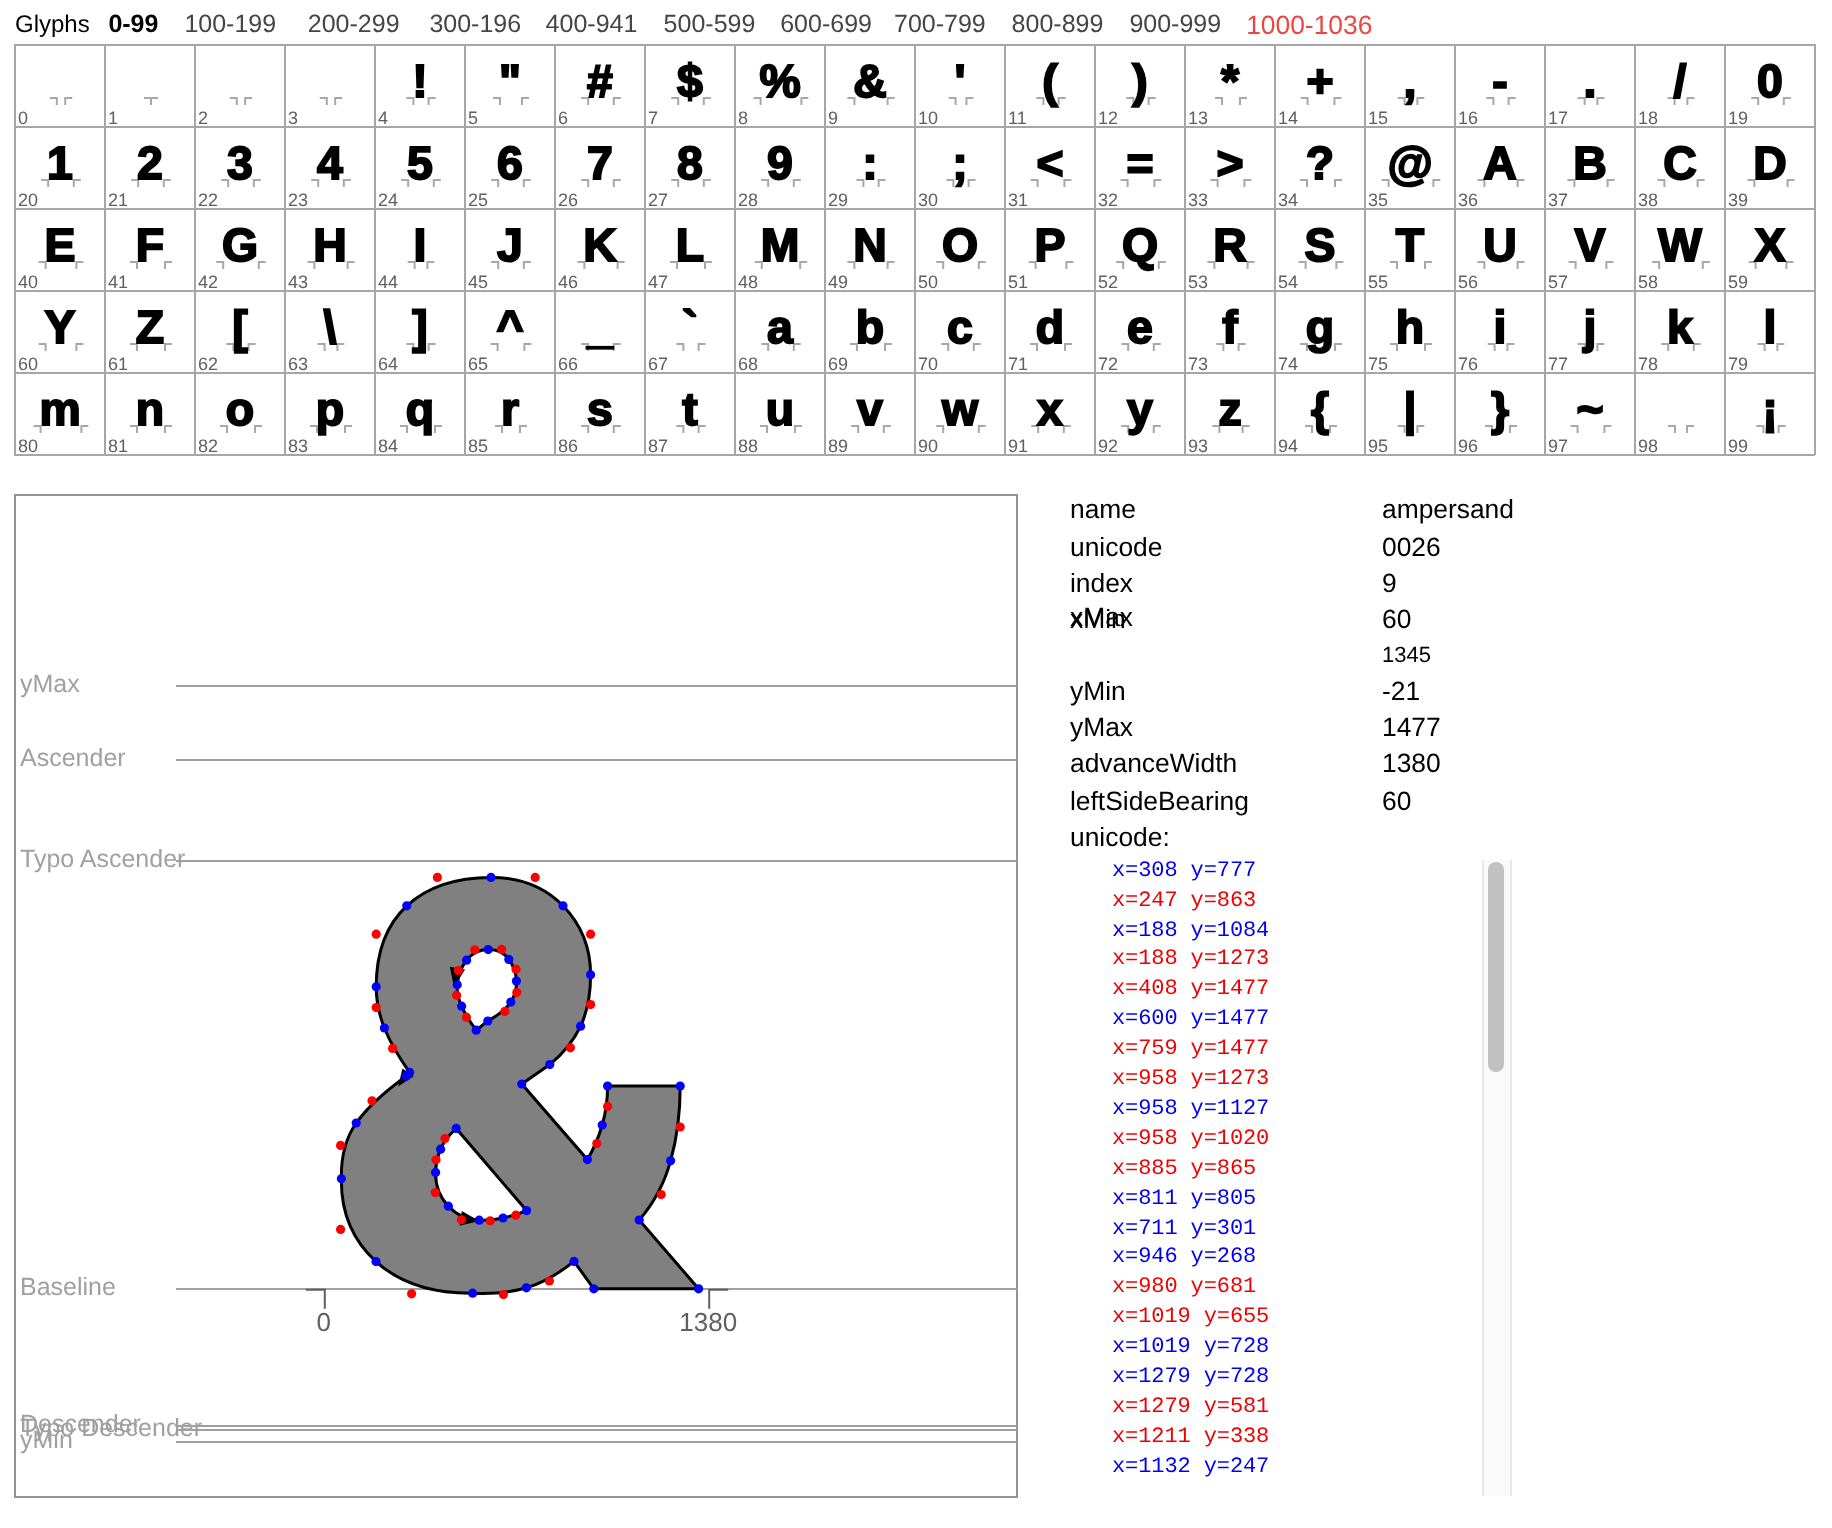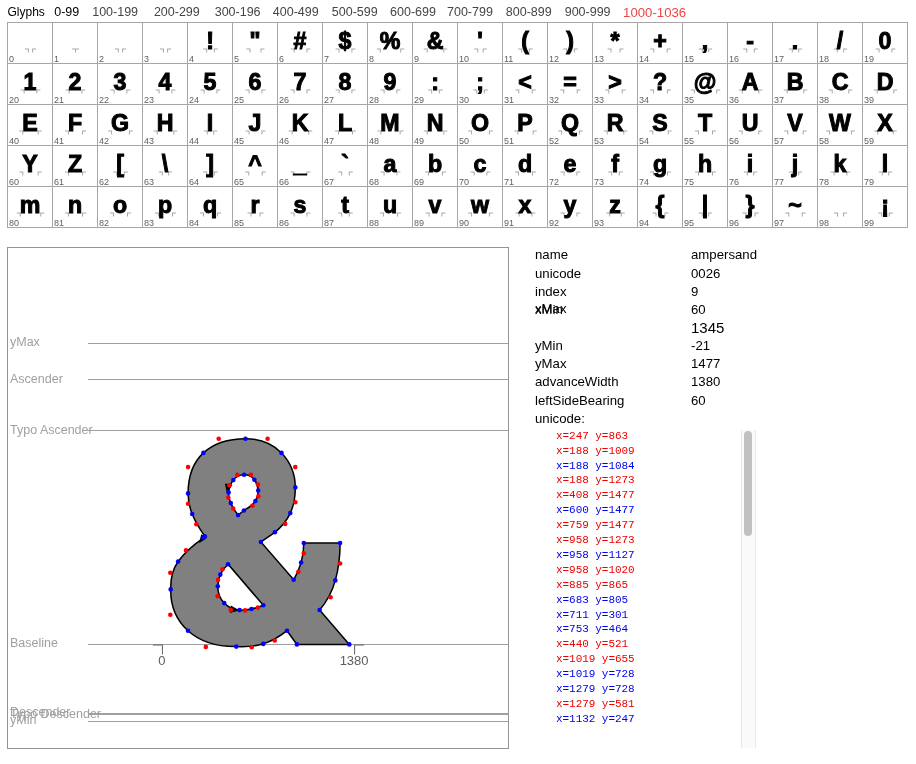--- a/index.html
+++ b/index.html
@@ -1,25 +1,25 @@
 <!DOCTYPE html>
 <html><head>
 <meta charset="utf-8">
 <style>
 html,body { margin:0; padding:0; background:#fff; }
 body { width:916px; height:764px; position:relative; font-family:"Liberation Sans", sans-serif; overflow:hidden; }
 </style>
 </head>
 <body>
 <span style="position:absolute;left:7.5px;top:6px;line-height:13px;color:#000;font-size:12px">Glyphs</span>
-<span style="position:absolute;left:54.2px;top:6px;line-height:13px;font-weight:normal;color:#000;font-size:12.5px">0-99</span>
+<span style="position:absolute;left:54.2px;top:6px;line-height:13px;font-weight:bold;color:#000;font-size:12.5px">0-99</span>
 <span style="position:absolute;left:92.2px;top:6px;line-height:13px;color:#454545;font-size:12.5px">100-199</span>
 <span style="position:absolute;left:153.9px;top:6px;line-height:13px;color:#454545;font-size:12.5px">200-299</span>
 <span style="position:absolute;left:214.7px;top:6px;line-height:13px;color:#454545;font-size:12.5px">300-196</span>
-<span style="position:absolute;left:272.8px;top:6px;line-height:13px;color:#454545;font-size:12.5px">400-499</span>
+<span style="position:absolute;left:272.8px;top:6px;line-height:13px;color:#454545;font-size:12.5px">400-941</span>
 <span style="position:absolute;left:331.8px;top:6px;line-height:13px;color:#454545;font-size:12.5px">500-599</span>
 <span style="position:absolute;left:390.1px;top:6px;line-height:13px;color:#454545;font-size:12.5px">600-699</span>
 <span style="position:absolute;left:447.0px;top:6px;line-height:13px;color:#454545;font-size:12.5px">700-799</span>
 <span style="position:absolute;left:505.8px;top:6px;line-height:13px;color:#454545;font-size:12.5px">800-899</span>
 <span style="position:absolute;left:564.7px;top:6px;line-height:13px;color:#454545;font-size:12.5px">900-999</span>
 <span style="position:absolute;left:623.1px;top:6px;line-height:13px;color:#ef4444;font-size:13.2px">1000-1036</span>
 <svg width="902" height="207" style="position:absolute;left:7px;top:22px">
 <path d="M0.5 0V205.5 M45.5 0V205.5 M90.5 0V205.5 M135.5 0V205.5 M180.5 0V205.5 M225.5 0V205.5 M270.5 0V205.5 M315.5 0V205.5 M360.5 0V205.5 M405.5 0V205.5 M450.5 0V205.5 M495.5 0V205.5 M540.5 0V205.5 M585.5 0V205.5 M630.5 0V205.5 M675.5 0V205.5 M720.5 0V205.5 M765.5 0V205.5 M810.5 0V205.5 M855.5 0V205.5 M900.5 0V205.5 M0 0.5H900.5 M0 41.5H900.5 M0 82.5H900.5 M0 123.5H900.5 M0 164.5H900.5 M0 205.5H900.5" stroke="#a6a6a6" stroke-width="1" fill="none" shape-rendering="crispEdges"></path>
 <path d="M17.9 26.5h4v1h-4z M20.9 26.5h1v4h-1z M25.1 26.5h4v1h-4z M25.1 26.5h1v4h-1z M65.0 26.5h4v1h-4z M68.0 26.5h1v4h-1z M68.0 26.5h4v1h-4z M68.0 26.5h1v4h-1z M107.9 26.5h4v1h-4z M110.9 26.5h1v4h-1z M115.1 26.5h4v1h-4z M115.1 26.5h1v4h-1z M152.9 26.5h4v1h-4z M155.9 26.5h1v4h-1z M160.1 26.5h4v1h-4z M160.1 26.5h1v4h-1z M196.2 26.5h4v1h-4z M199.2 26.5h1v4h-1z M206.8 26.5h4v1h-4z M206.8 26.5h1v4h-1z M239.5 26.5h4v1h-4z M242.5 26.5h1v4h-1z M253.5 26.5h4v1h-4z M253.5 26.5h1v4h-1z M283.6 26.5h4v1h-4z M286.6 26.5h1v4h-1z M299.4 26.5h4v1h-4z M299.4 26.5h1v4h-1z M328.6 26.5h4v1h-4z M331.6 26.5h1v4h-1z M344.4 26.5h4v1h-4z M344.4 26.5h1v4h-1z M369.8 26.5h4v1h-4z M372.8 26.5h1v4h-1z M393.2 26.5h4v1h-4z M393.2 26.5h1v4h-1z M416.7 26.5h4v1h-4z M419.7 26.5h1v4h-1z M436.3 26.5h4v1h-4z M436.3 26.5h1v4h-1z M467.3 26.5h4v1h-4z M470.3 26.5h1v4h-1z M475.7 26.5h4v1h-4z M475.7 26.5h1v4h-1z M511.2 26.5h4v1h-4z M514.2 26.5h1v4h-1z M521.8 26.5h4v1h-4z M521.8 26.5h1v4h-1z M556.2 26.5h4v1h-4z M559.2 26.5h1v4h-1z M566.8 26.5h4v1h-4z M566.8 26.5h1v4h-1z M600.5 26.5h4v1h-4z M603.5 26.5h1v4h-1z M612.5 26.5h4v1h-4z M612.5 26.5h1v4h-1z M643.3 26.5h4v1h-4z M646.3 26.5h1v4h-1z M659.7 26.5h4v1h-4z M659.7 26.5h1v4h-1z M691.8 26.5h4v1h-4z M694.8 26.5h1v4h-1z M701.2 26.5h4v1h-4z M701.2 26.5h1v4h-1z M736.2 26.5h4v1h-4z M739.2 26.5h1v4h-1z M746.8 26.5h4v1h-4z M746.8 26.5h1v4h-1z M781.8 26.5h4v1h-4z M784.8 26.5h1v4h-1z M791.2 26.5h4v1h-4z M791.2 26.5h1v4h-1z M826.8 26.5h4v1h-4z M829.8 26.5h1v4h-1z M836.2 26.5h4v1h-4z M836.2 26.5h1v4h-1z M868.6 26.5h4v1h-4z M871.6 26.5h1v4h-1z M884.4 26.5h4v1h-4z M884.4 26.5h1v4h-1z M13.6 67.5h4v1h-4z M16.6 67.5h1v4h-1z M29.4 67.5h4v1h-4z M29.4 67.5h1v4h-1z M58.6 67.5h4v1h-4z M61.6 67.5h1v4h-1z M74.4 67.5h4v1h-4z M74.4 67.5h1v4h-1z M103.6 67.5h4v1h-4z M106.6 67.5h1v4h-1z M119.4 67.5h4v1h-4z M119.4 67.5h1v4h-1z M148.6 67.5h4v1h-4z M151.6 67.5h1v4h-1z M164.4 67.5h4v1h-4z M164.4 67.5h1v4h-1z M193.6 67.5h4v1h-4z M196.6 67.5h1v4h-1z M209.4 67.5h4v1h-4z M209.4 67.5h1v4h-1z M238.6 67.5h4v1h-4z M241.6 67.5h1v4h-1z M254.4 67.5h4v1h-4z M254.4 67.5h1v4h-1z M283.6 67.5h4v1h-4z M286.6 67.5h1v4h-1z M299.4 67.5h4v1h-4z M299.4 67.5h1v4h-1z M328.6 67.5h4v1h-4z M331.6 67.5h1v4h-1z M344.4 67.5h4v1h-4z M344.4 67.5h1v4h-1z M373.6 67.5h4v1h-4z M376.6 67.5h1v4h-1z M389.4 67.5h4v1h-4z M389.4 67.5h1v4h-1z M421.2 67.5h4v1h-4z M424.2 67.5h1v4h-1z M431.8 67.5h4v1h-4z M431.8 67.5h1v4h-1z M466.2 67.5h4v1h-4z M469.2 67.5h1v4h-1z M476.8 67.5h4v1h-4z M476.8 67.5h1v4h-1z M508.3 67.5h4v1h-4z M511.3 67.5h1v4h-1z M524.7 67.5h4v1h-4z M524.7 67.5h1v4h-1z M553.3 67.5h4v1h-4z M556.3 67.5h1v4h-1z M569.7 67.5h4v1h-4z M569.7 67.5h1v4h-1z M598.3 67.5h4v1h-4z M601.3 67.5h1v4h-1z M614.7 67.5h4v1h-4z M614.7 67.5h1v4h-1z M643.0 67.5h4v1h-4z M646.0 67.5h1v4h-1z M660.0 67.5h4v1h-4z M660.0 67.5h1v4h-1z M683.8 67.5h4v1h-4z M686.8 67.5h1v4h-1z M709.2 67.5h4v1h-4z M709.2 67.5h1v4h-1z M731.7 67.5h4v1h-4z M734.7 67.5h1v4h-1z M751.3 67.5h4v1h-4z M751.3 67.5h1v4h-1z M776.7 67.5h4v1h-4z M779.7 67.5h1v4h-1z M796.3 67.5h4v1h-4z M796.3 67.5h1v4h-1z M821.7 67.5h4v1h-4z M824.7 67.5h1v4h-1z M841.3 67.5h4v1h-4z M841.3 67.5h1v4h-1z M866.7 67.5h4v1h-4z M869.7 67.5h1v4h-1z M886.3 67.5h4v1h-4z M886.3 67.5h1v4h-1z M12.3 108.5h4v1h-4z M15.3 108.5h1v4h-1z M30.7 108.5h4v1h-4z M30.7 108.5h1v4h-1z M58.0 108.5h4v1h-4z M61.0 108.5h1v4h-1z M75.0 108.5h4v1h-4z M75.0 108.5h1v4h-1z M101.1 108.5h4v1h-4z M104.1 108.5h1v4h-1z M121.9 108.5h4v1h-4z M121.9 108.5h1v4h-1z M146.7 108.5h4v1h-4z M149.7 108.5h1v4h-1z M166.3 108.5h4v1h-4z M166.3 108.5h1v4h-1z M196.8 108.5h4v1h-4z M199.8 108.5h1v4h-1z M206.2 108.5h4v1h-4z M206.2 108.5h1v4h-1z M238.6 108.5h4v1h-4z M241.6 108.5h1v4h-1z M254.4 108.5h4v1h-4z M254.4 108.5h1v4h-1z M281.7 108.5h4v1h-4z M284.7 108.5h1v4h-1z M301.3 108.5h4v1h-4z M301.3 108.5h1v4h-1z M328.0 108.5h4v1h-4z M331.0 108.5h1v4h-1z M345.0 108.5h4v1h-4z M345.0 108.5h1v4h-1z M370.4 108.5h4v1h-4z M373.4 108.5h1v4h-1z M392.6 108.5h4v1h-4z M392.6 108.5h1v4h-1z M416.7 108.5h4v1h-4z M419.7 108.5h1v4h-1z M436.3 108.5h4v1h-4z M436.3 108.5h1v4h-1z M461.1 108.5h4v1h-4z M464.1 108.5h1v4h-1z M481.9 108.5h4v1h-4z M481.9 108.5h1v4h-1z M507.3 108.5h4v1h-4z M510.3 108.5h1v4h-1z M525.7 108.5h4v1h-4z M525.7 108.5h1v4h-1z M551.1 108.5h4v1h-4z M554.1 108.5h1v4h-1z M571.9 108.5h4v1h-4z M571.9 108.5h1v4h-1z M596.7 108.5h4v1h-4z M599.7 108.5h1v4h-1z M616.3 108.5h4v1h-4z M616.3 108.5h1v4h-1z M642.3 108.5h4v1h-4z M645.3 108.5h1v4h-1z M660.7 108.5h4v1h-4z M660.7 108.5h1v4h-1z M688.0 108.5h4v1h-4z M691.0 108.5h1v4h-1z M705.0 108.5h4v1h-4z M705.0 108.5h1v4h-1z M731.7 108.5h4v1h-4z M734.7 108.5h1v4h-1z M751.3 108.5h4v1h-4z M751.3 108.5h1v4h-1z M777.3 108.5h4v1h-4z M780.3 108.5h1v4h-1z M795.7 108.5h4v1h-4z M795.7 108.5h1v4h-1z M819.1 108.5h4v1h-4z M822.1 108.5h1v4h-1z M843.9 108.5h4v1h-4z M843.9 108.5h1v4h-1z M867.3 108.5h4v1h-4z M870.3 108.5h1v4h-1z M885.7 108.5h4v1h-4z M885.7 108.5h1v4h-1z M12.3 149.5h4v1h-4z M15.3 149.5h1v4h-1z M30.7 149.5h4v1h-4z M30.7 149.5h1v4h-1z M58.0 149.5h4v1h-4z M61.0 149.5h1v4h-1z M75.0 149.5h4v1h-4z M75.0 149.5h1v4h-1z M106.2 149.5h4v1h-4z M109.2 149.5h1v4h-1z M116.8 149.5h4v1h-4z M116.8 149.5h1v4h-1z M151.8 149.5h4v1h-4z M154.8 149.5h1v4h-1z M161.2 149.5h4v1h-4z M161.2 149.5h1v4h-1z M196.2 149.5h4v1h-4z M199.2 149.5h1v4h-1z M206.8 149.5h4v1h-4z M206.8 149.5h1v4h-1z M238.3 149.5h4v1h-4z M241.3 149.5h1v4h-1z M254.7 149.5h4v1h-4z M254.7 149.5h1v4h-1z M283.6 149.5h4v1h-4z M286.6 149.5h1v4h-1z M299.4 149.5h4v1h-4z M299.4 149.5h1v4h-1z M331.2 149.5h4v1h-4z M334.2 149.5h1v4h-1z M341.8 149.5h4v1h-4z M341.8 149.5h1v4h-1z M373.6 149.5h4v1h-4z M376.6 149.5h1v4h-1z M389.4 149.5h4v1h-4z M389.4 149.5h1v4h-1z M418.0 149.5h4v1h-4z M421.0 149.5h1v4h-1z M435.0 149.5h4v1h-4z M435.0 149.5h1v4h-1z M463.6 149.5h4v1h-4z M466.6 149.5h1v4h-1z M479.4 149.5h4v1h-4z M479.4 149.5h1v4h-1z M508.0 149.5h4v1h-4z M511.0 149.5h1v4h-1z M525.0 149.5h4v1h-4z M525.0 149.5h1v4h-1z M553.6 149.5h4v1h-4z M556.6 149.5h1v4h-1z M569.4 149.5h4v1h-4z M569.4 149.5h1v4h-1z M601.2 149.5h4v1h-4z M604.2 149.5h1v4h-1z M611.8 149.5h4v1h-4z M611.8 149.5h1v4h-1z M643.0 149.5h4v1h-4z M646.0 149.5h1v4h-1z M660.0 149.5h4v1h-4z M660.0 149.5h1v4h-1z M688.0 149.5h4v1h-4z M691.0 149.5h1v4h-1z M705.0 149.5h4v1h-4z M705.0 149.5h1v4h-1z M736.8 149.5h4v1h-4z M739.8 149.5h1v4h-1z M746.2 149.5h4v1h-4z M746.2 149.5h1v4h-1z M781.8 149.5h4v1h-4z M784.8 149.5h1v4h-1z M791.2 149.5h4v1h-4z M791.2 149.5h1v4h-1z M823.6 149.5h4v1h-4z M826.6 149.5h1v4h-1z M839.4 149.5h4v1h-4z M839.4 149.5h1v4h-1z M871.8 149.5h4v1h-4z M874.8 149.5h1v4h-1z M881.2 149.5h4v1h-4z M881.2 149.5h1v4h-1z M9.8 190.5h4v1h-4z M12.8 190.5h1v4h-1z M33.2 190.5h4v1h-4z M33.2 190.5h1v4h-1z M58.0 190.5h4v1h-4z M61.0 190.5h1v4h-1z M75.0 190.5h4v1h-4z M75.0 190.5h1v4h-1z M103.0 190.5h4v1h-4z M106.0 190.5h1v4h-1z M120.0 190.5h4v1h-4z M120.0 190.5h1v4h-1z M148.0 190.5h4v1h-4z M151.0 190.5h1v4h-1z M165.0 190.5h4v1h-4z M165.0 190.5h1v4h-1z M193.0 190.5h4v1h-4z M196.0 190.5h1v4h-1z M210.0 190.5h4v1h-4z M210.0 190.5h1v4h-1z M240.5 190.5h4v1h-4z M243.5 190.5h1v4h-1z M252.5 190.5h4v1h-4z M252.5 190.5h1v4h-1z M283.6 190.5h4v1h-4z M286.6 190.5h1v4h-1z M299.4 190.5h4v1h-4z M299.4 190.5h1v4h-1z M331.2 190.5h4v1h-4z M334.2 190.5h1v4h-1z M341.8 190.5h4v1h-4z M341.8 190.5h1v4h-1z M373.0 190.5h4v1h-4z M376.0 190.5h1v4h-1z M390.0 190.5h4v1h-4z M390.0 190.5h1v4h-1z M418.6 190.5h4v1h-4z M421.6 190.5h1v4h-1z M434.4 190.5h4v1h-4z M434.4 190.5h1v4h-1z M461.1 190.5h4v1h-4z M464.1 190.5h1v4h-1z M481.9 190.5h4v1h-4z M481.9 190.5h1v4h-1z M508.6 190.5h4v1h-4z M511.6 190.5h1v4h-1z M524.4 190.5h4v1h-4z M524.4 190.5h1v4h-1z M553.6 190.5h4v1h-4z M556.6 190.5h1v4h-1z M569.4 190.5h4v1h-4z M569.4 190.5h1v4h-1z M599.2 190.5h4v1h-4z M602.2 190.5h1v4h-1z M613.8 190.5h4v1h-4z M613.8 190.5h1v4h-1z M645.5 190.5h4v1h-4z M648.5 190.5h1v4h-1z M657.5 190.5h4v1h-4z M657.5 190.5h1v4h-1z M691.8 190.5h4v1h-4z M694.8 190.5h1v4h-1z M701.2 190.5h4v1h-4z M701.2 190.5h1v4h-1z M735.5 190.5h4v1h-4z M738.5 190.5h1v4h-1z M747.5 190.5h4v1h-4z M747.5 190.5h1v4h-1z M778.3 190.5h4v1h-4z M781.3 190.5h1v4h-1z M794.7 190.5h4v1h-4z M794.7 190.5h1v4h-1z M827.0 190.5h4v1h-4z M830.0 190.5h1v4h-1z M836.0 190.5h4v1h-4z M836.0 190.5h1v4h-1z M871.2 190.5h4v1h-4z M874.2 190.5h1v4h-1z M881.8 190.5h4v1h-4z M881.8 190.5h1v4h-1z" fill="#a8a8a8"></path>
 <g font-family="Liberation Sans, sans-serif" font-size="9px" fill="#606060">
@@ -319,48 +319,49 @@
 </svg>
 <div style="position:absolute;left:535px;top:248.4px;font-size:13.2px;line-height:14px">name</div>
 <div style="position:absolute;left:691px;top:248.4px;font-size:13.2px;line-height:14px">ampersand</div>
 <div style="position:absolute;left:535px;top:266.6px;font-size:13.2px;line-height:14px">unicode</div>
 <div style="position:absolute;left:691px;top:266.6px;font-size:13.2px;line-height:14px">0026</div>
 <div style="position:absolute;left:535px;top:284.7px;font-size:13.2px;line-height:14px">index</div>
 <div style="position:absolute;left:691px;top:284.7px;font-size:13.2px;line-height:14px">9</div>
 <div style="position:absolute;left:535px;top:302.9px;font-size:13.2px;line-height:14px">xMin</div>
 <div style="position:absolute;left:691px;top:302.9px;font-size:13.2px;line-height:14px">60</div>
 <div style="position:absolute;left:535px;top:302px;font-size:13.2px;line-height:14px">xMax</div>
-<div style="position:absolute;left:691px;top:321.0px;font-size:15px;line-height:14px">1345</div>
+<div style="position:absolute;left:691px;top:321.0px;font-size:11px;line-height:14px">1345</div>
 <div style="position:absolute;left:535px;top:339.1px;font-size:13.2px;line-height:14px">yMin</div>
 <div style="position:absolute;left:691px;top:339.1px;font-size:13.2px;line-height:14px">-21</div>
 <div style="position:absolute;left:535px;top:357.3px;font-size:13.2px;line-height:14px">yMax</div>
 <div style="position:absolute;left:691px;top:357.3px;font-size:13.2px;line-height:14px">1477</div>
 <div style="position:absolute;left:535px;top:375.4px;font-size:13.2px;line-height:14px">advanceWidth</div>
 <div style="position:absolute;left:691px;top:375.4px;font-size:13.2px;line-height:14px">1380</div>
 <div style="position:absolute;left:535px;top:393.6px;font-size:13.2px;line-height:14px">leftSideBearing</div>
 <div style="position:absolute;left:691px;top:393.6px;font-size:13.2px;line-height:14px">60</div>
 <div style="position:absolute;left:535px;top:411.8px;font-size:13.2px;line-height:14px">unicode:</div>
 <div style="position:absolute;left:535px;top:429.5px;width:221px;height:317.5px;overflow:hidden">
 <div style="margin-top:-0.8px;margin-left:21px;font-family:'Liberation Mono',monospace;font-size:11px;line-height:14.9px;letter-spacing:-0.05px">
+<div style="color:#0000ee">x=308 y=777</div>
 <div style="color:#ee0000">x=247 y=863</div>
-<div style="color:#ee0000">x=188 y=1009</div>
 <div style="color:#0000ee">x=188 y=1084</div>
 <div style="color:#ee0000">x=188 y=1273</div>
 <div style="color:#ee0000">x=408 y=1477</div>
 <div style="color:#0000ee">x=600 y=1477</div>
 <div style="color:#ee0000">x=759 y=1477</div>
 <div style="color:#ee0000">x=958 y=1273</div>
 <div style="color:#0000ee">x=958 y=1127</div>
 <div style="color:#ee0000">x=958 y=1020</div>
 <div style="color:#ee0000">x=885 y=865</div>
-<div style="color:#0000ee">x=683 y=805</div>
+<div style="color:#0000ee">x=811 y=805</div>
 <div style="color:#0000ee">x=711 y=301</div>
-<div style="color:#0000ee">x=753 y=464</div>
-<div style="color:#ee0000">x=440 y=521</div>
+<div style="color:#0000ee">x=946 y=268</div>
+<div style="color:#ee0000">x=980 y=681</div>
 <div style="color:#ee0000">x=1019 y=655</div>
 <div style="color:#0000ee">x=1019 y=728</div>
 <div style="color:#0000ee">x=1279 y=728</div>
 <div style="color:#ee0000">x=1279 y=581</div>
+<div style="color:#ee0000">x=1211 y=338</div>
 <div style="color:#0000ee">x=1132 y=247</div>
 </div>
 </div>
 <div style="position:absolute;left:740.5px;top:429.5px;width:15px;height:318px;background:#fafafa;border-left:1px solid #e8e8e8;border-right:1px solid #e8e8e8;box-sizing:border-box"></div>
 <div style="position:absolute;left:744px;top:431px;width:8px;height:105px;background:#c1c1c1;border-radius:4px"></div>
 
 </body></html>

